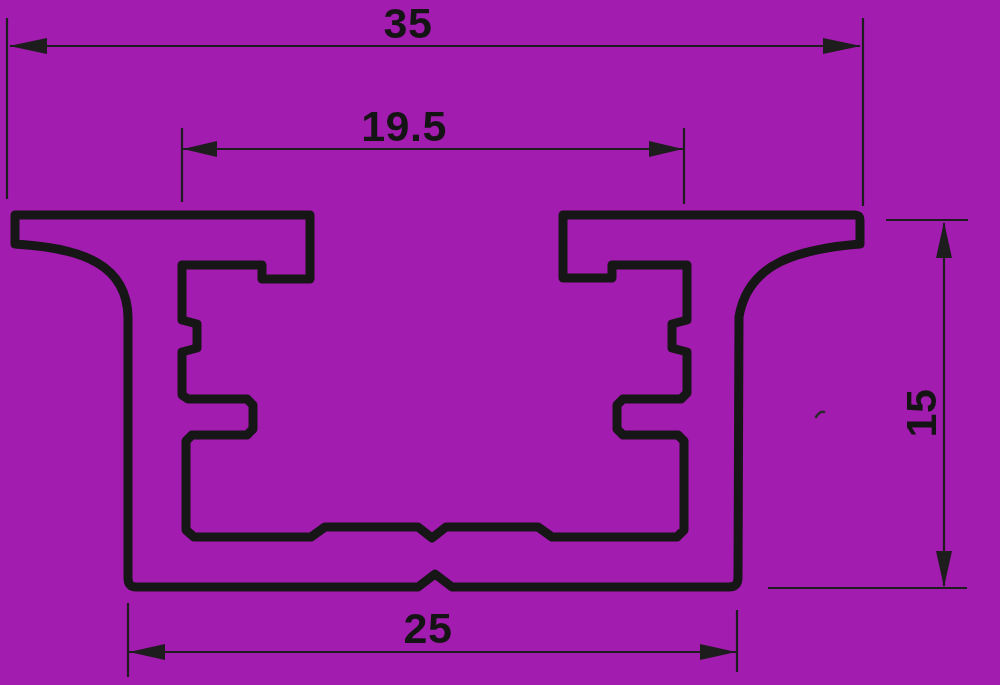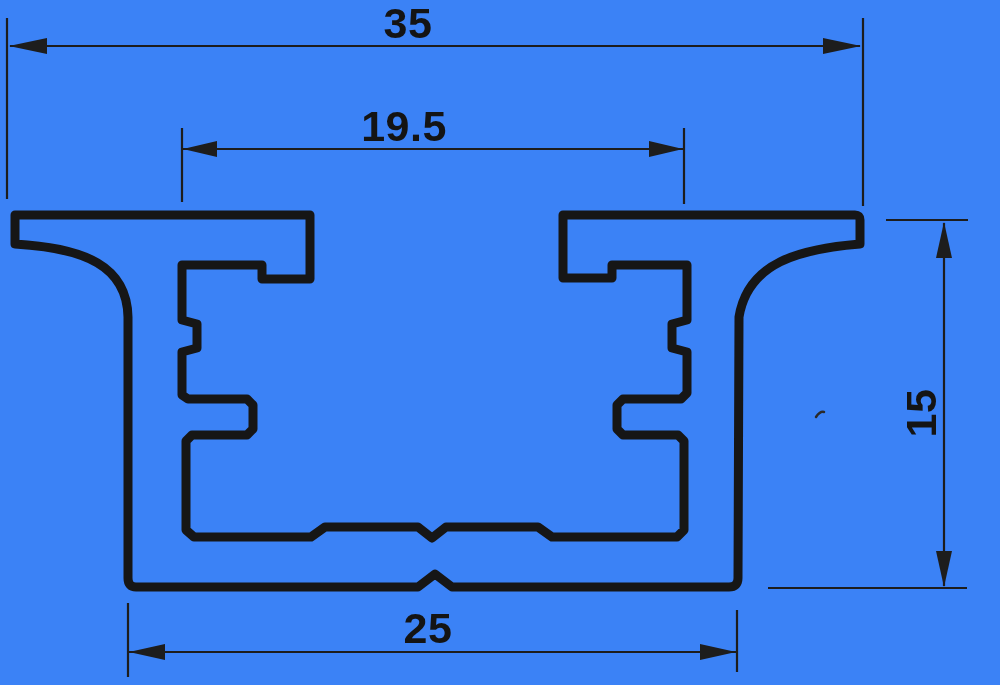--- a/index.html
+++ b/index.html
@@ -4,21 +4,21 @@
 <style>
   html, body {
     margin: 0;
     padding: 0;
     background: #ffffff;
   }
   .sheet {
     position: relative;
     width: 1000px;
     height: 685px;
-    background: #3b82f6;
+    background: #a21caf;
     overflow: hidden;
     font-family: "Liberation Sans", sans-serif;
   }
   svg { display: block; }
   .profile-stroke {
     fill: none;
     stroke: #161616;
     stroke-width: 9;
     stroke-linejoin: round;
     stroke-linecap: round;

